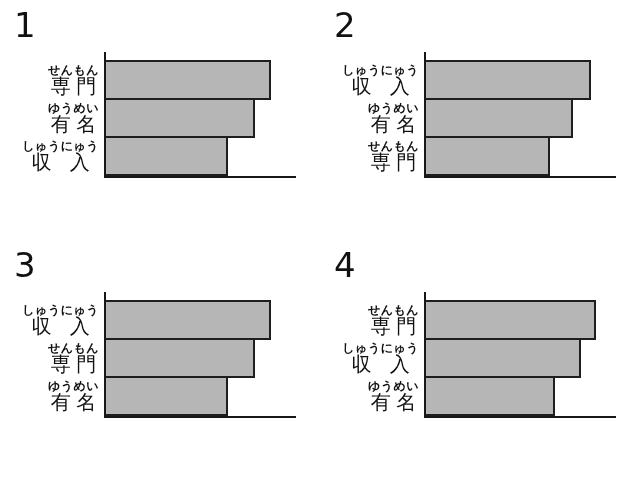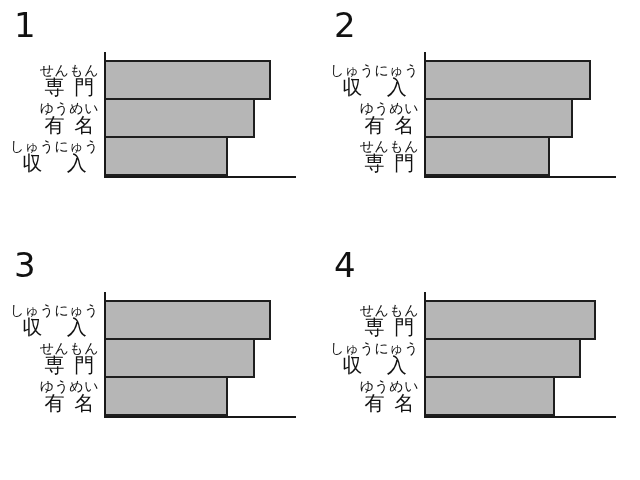--- a/index.html
+++ b/index.html
@@ -45,23 +45,23 @@
     align-items:center;
     justify-content:flex-end;
     padding-right:5px;
     font-size:20px;
     line-height:1.05;
     white-space:nowrap;
   }
   .label-cell + .label-cell{margin-top:-2px;}
   ruby{ruby-position:over;}
   ruby rt{
-    font-size:14px;
+    font-size:12px;
     letter-spacing:0.5px;
-    font-weight:400;
+    font-weight:700;
   }
   .plot{
     width:192px;
     box-sizing:border-box;
     padding-top:8px;
     border-left:2px solid #181818;
     border-bottom:2px solid #181818;
   }
   .bar{
     height:40px;

